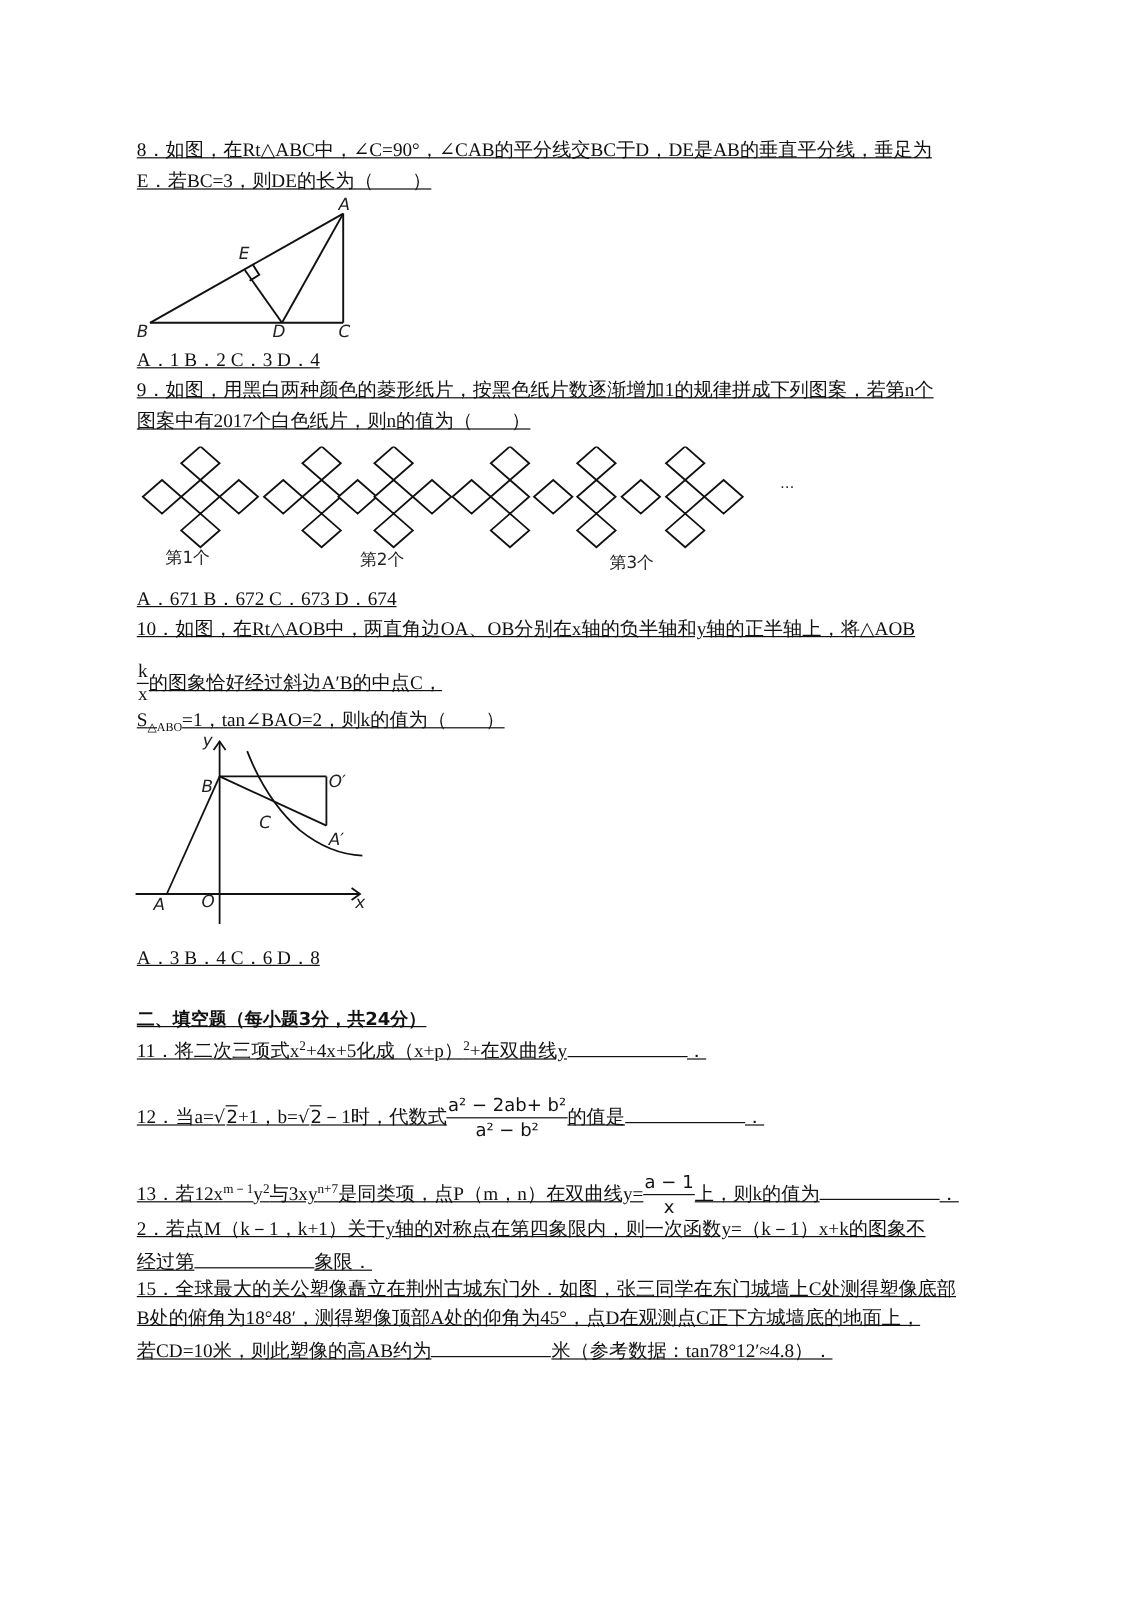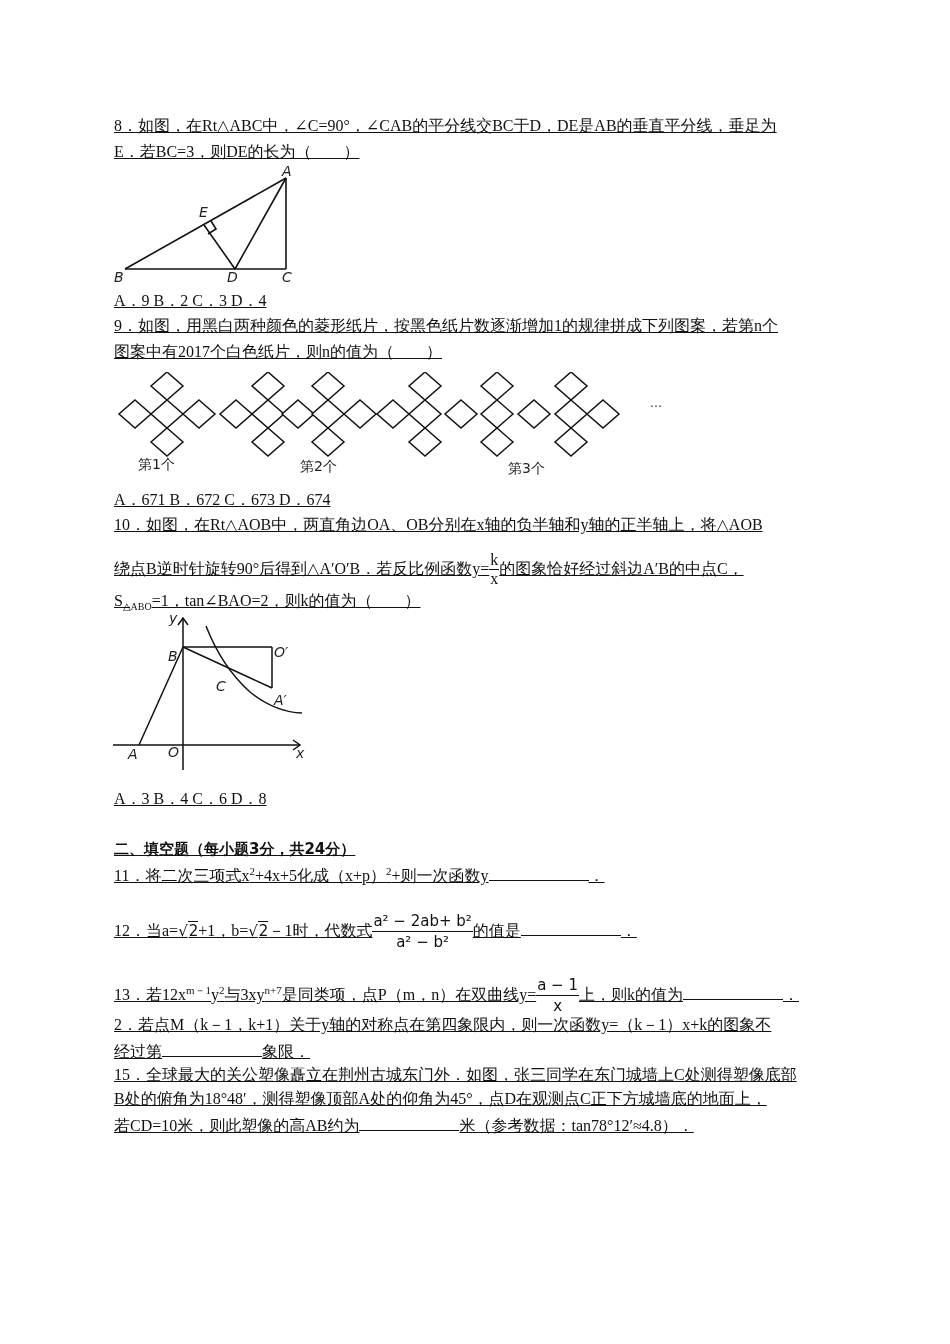--- a/index.html
+++ b/index.html
@@ -37,21 +37,21 @@
       <polyline points="101,56 106,64 98,69"></polyline>
     </g>
   </svg>
   <span class="fig-label" style="left:172px; top:-2px; font-style:italic">A</span>
   <span class="fig-label" style="left:89px; top:39px; font-style:italic">E</span>
   <span class="fig-label" style="left:4px; top:104px; font-style:italic">B</span>
   <span class="fig-label" style="left:117px; top:104px; font-style:italic">D</span>
   <span class="fig-label" style="left:172px; top:104px; font-style:italic">C</span>
 </div>
 
-<div class="line" style="top:291px">A．9 B．2 C．3 D．4</div>
+<div class="line" style="top:291px">A．1 B．2 C．3 D．4</div>
 
 <div class="line" style="top:316px">9．如图，用黑白两种颜色的菱形纸片，按黑色纸片数逐渐增加1的规律拼成下列图案，若第n个</div>
 <div class="line" style="top:342px">图案中有2017个白色纸片，则n的值为（　　）</div>
 
 <div class="figure" style="left:110px; top:372px; width:600px; height:110px;">
   <svg width="600" height="110" viewBox="0 0 600 110">
     <defs>
       <path id="rh" d="M0 -14 L16 0 L0 14 L-16 0 Z" stroke="#111" stroke-width="1.5" fill="#fff"></path>
     </defs>
 
@@ -94,21 +94,21 @@
   <span class="fig-label" style="left:540px; top:24px; font-size:12px">…</span>
   <span class="fig-label" style="left:28px; top:84px">第1个</span>
   <span class="fig-label" style="left:190px; top:86px">第2个</span>
   <span class="fig-label" style="left:398px; top:88px">第3个</span>
 </div>
 
 <div class="line" style="top:490px">A．671 B．672 C．673 D．674</div>
 
 <div class="line" style="top:515px">10．如图，在Rt△AOB中，两直角边OA、OB分别在x轴的负半轴和y轴的正半轴上，将△AOB</div>
 <div class="line" style="top:552px">
-  <span>绕点B逆时针旋转90°后得到△A′O′B．若反比例函数y=</span><span class="frac"><span class="num">k</span><span class="den">x</span></span><span>的图象恰好经过斜边A′B的中点C，</span>
+  <span class="frac"><span class="num">k</span><span class="den">x</span></span><span>的图象恰好经过斜边A′B的中点C，</span>
 </div>
 <div class="line" style="top:591px">
   <span>S</span><sub>△ABO</sub><span>=1，tan∠BAO=2，则k的值为（　　）</span>
 </div>
 
 <div class="figure" style="left:110px; top:612px; width:205px; height:160px;">
   <svg width="205" height="160" viewBox="0 0 205 160">
     <g stroke="#111" stroke-width="1.5" fill="none">
       <line x1="3" y1="133" x2="190" y2="133"></line>
       <polyline points="183,128 190,133 183,138"></polyline>
@@ -129,21 +129,21 @@
   <span class="fig-label" style="left:164px; top:80px; font-style:italic">A′</span>
   <span class="fig-label" style="left:18px; top:134px; font-style:italic">A</span>
   <span class="fig-label" style="left:58px; top:132px; font-style:italic">O</span>
 </div>
 
 <div class="line" style="top:789px">A．3 B．4 C．6 D．8</div>
 
 <div class="line bold" style="top:839px">二、填空题（每小题3分，共24分）</div>
 
 <div class="line" style="top:864px">
-  <span>11．将二次三项式x</span><sup>2</sup><span>+4x+5化成（x+p）</span><sup>2</sup><span>+则一次函数y</span><span class="blank" style="width:100px"></span><span>．</span>
+  <span>11．将二次三项式x</span><sup>2</sup><span>+4x+5化成（x+p）</span><sup>2</sup><span>+在双曲线y</span><span class="blank" style="width:100px"></span><span>．</span>
 </div>
 
 <div class="line" style="top:912px">
   <span>12．当a=</span><span class="sqrt">√<span class="rad">2</span></span><span>+1，b=</span><span class="sqrt">√<span class="rad">2</span></span><span>－1时，代数式</span><span class="frac sans"><span class="num">a² − 2ab+ b²</span><span class="den">a² − b²</span></span><span>的值是</span><span class="blank" style="width:100px"></span><span>．</span>
 </div>
 
 <div class="line" style="top:976px">
   <span>13．若12x</span><sup>m－1</sup><span>y</span><sup>2</sup><span>与3xy</span><sup>n+7</sup><span>是同类项，点P（m，n）在双曲线y=</span><span class="frac sans"><span class="num">a − 1</span><span class="den">x</span></span><span>上，则k的值为</span><span class="blank" style="width:100px"></span><span>．</span>
 </div>
 

